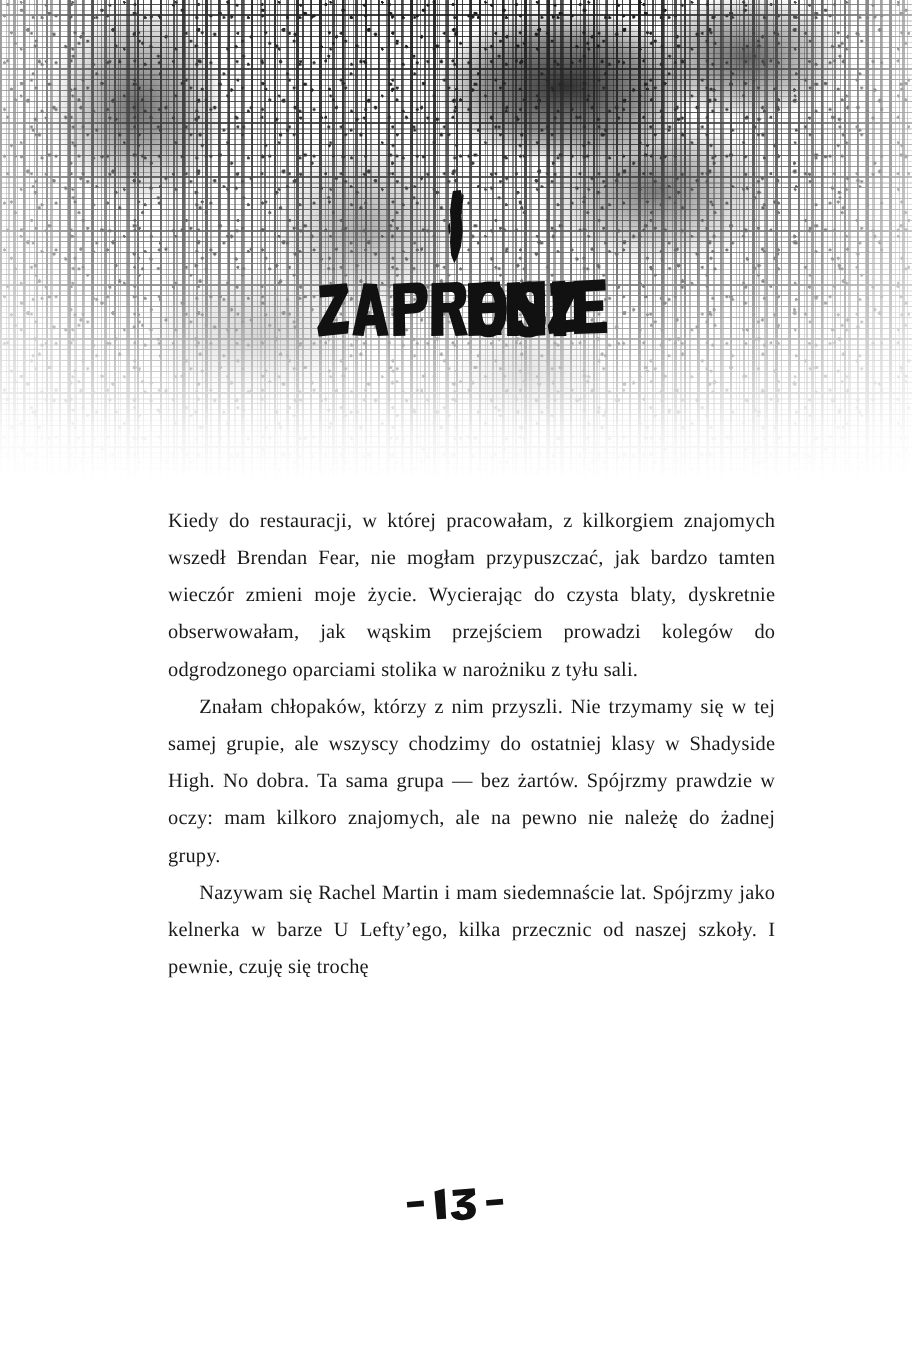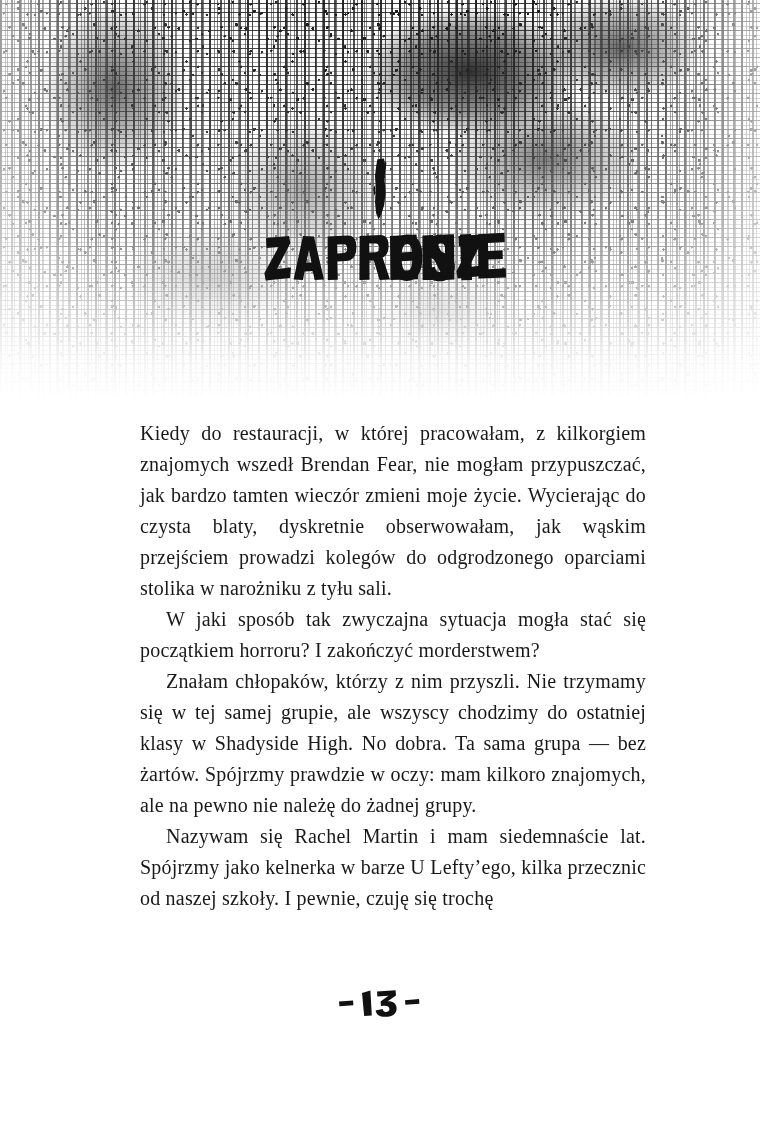--- a/index.html
+++ b/index.html
@@ -163,21 +163,21 @@
     position: absolute;
     left: 140px;
     top: 418px;
     width: 506px;
     z-index: 4;
   }
   .body-text p {
     margin: 0;
     text-align: justify;
     text-justify: inter-word;
-    font-size: 20px;
+    font-size: 17px;
     line-height: 31px;
     color: #191919;
     text-indent: 26px;
     letter-spacing: 0.01em;
     hyphens: manual;
   }
   .body-text p.first {
     text-indent: 0;
   }
 
@@ -259,21 +259,20 @@
 
         <path d="M72 2.6 L83 2 L84 48 L73.4 48.2 Z"></path>
 
         <path d="M90 2.2 L116.4 0.8 L116.8 10 L100 11 L100.2 19 L114.6 18.2 L114.8 27 L100.4 27.6 L100.6 37.2 L117.8 36.2 L118 45.6 L90.4 46.4 Z"></path>
       </g>
     </svg>
   </div>
 
   <div class="body-text">
     <p class="first">Kiedy do restauracji, w której pracowałam, z kilkorgiem znajomych wszedł Brendan Fear, nie mogłam przypusz­czać, jak bardzo tamten wieczór zmieni moje życie. Wy­cierając do czysta blaty, dyskretnie obserwowałam, jak wąskim przejściem prowadzi kolegów do odgrodzonego oparciami stolika w narożniku z tyłu sali.</p>
-    <p>W jaki sposób tak zwyczajna sytuacja mogła stać się początkiem horroru? I zakończyć morderstwem?</p>
     <p>Znałam chłopaków, którzy z nim przyszli. Nie trzy­mamy się w tej samej grupie, ale wszyscy chodzimy do ostatniej klasy w Shadyside High. No dobra. Ta sama grupa — bez żartów. Spójrzmy prawdzie w oczy: mam kilkoro znajomych, ale na pewno nie należę do żadnej grupy.</p>
     <p>Nazywam się Rachel Martin i mam siedemnaście lat. Spójrzmy jako kelnerka w barze U Lefty’ego, kilka przecznic od naszej szkoły. I pewnie, czuję się trochę</p>
   </div>
 
   <div class="folio">
     <svg width="86" height="30" viewBox="0 0 86 30" aria-hidden="true">
       <title>-13-</title>
       <g fill="#111111">
 
         <path d="M2 13.6 L16 12.4 L16.4 17.2 L2.4 18.2 Z"></path>

